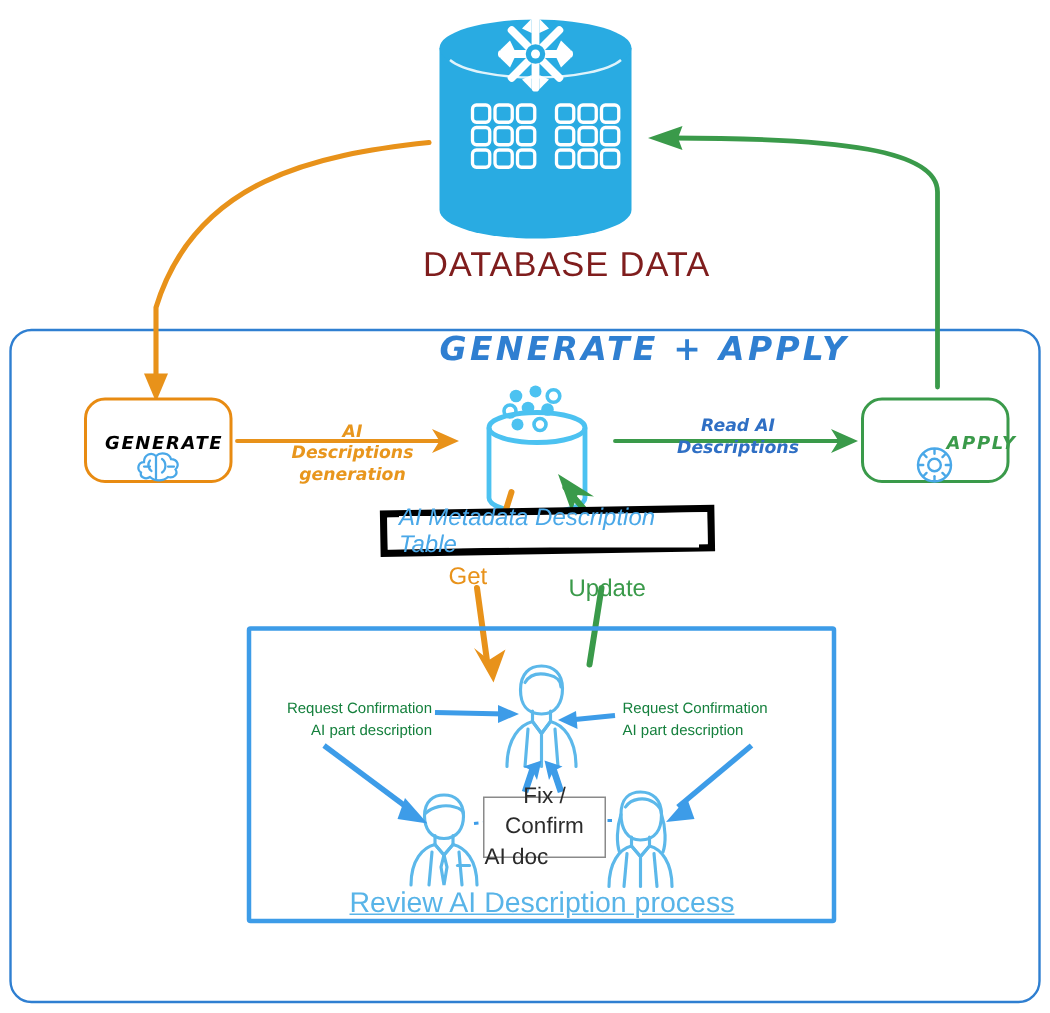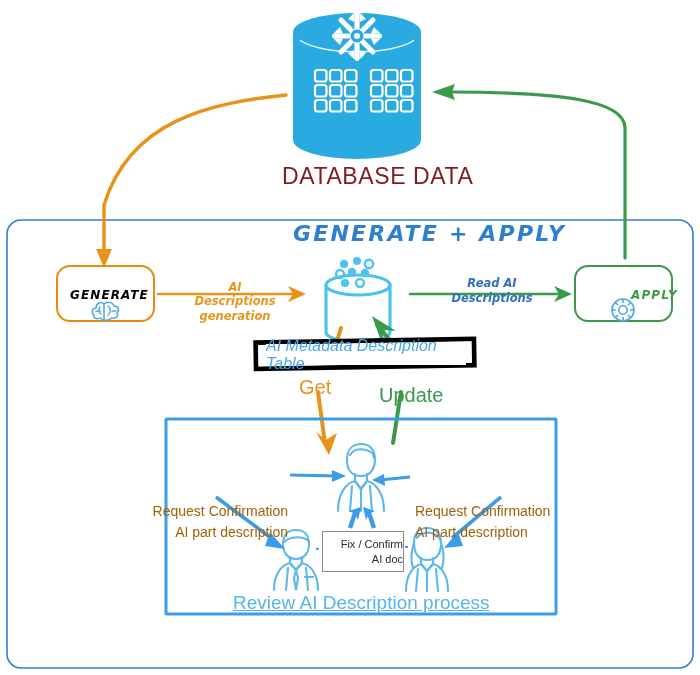--- a/index.html
+++ b/index.html
@@ -75,52 +75,51 @@
     text-align: center;
     line-height: 1.3;
   }
   .table-label {
     font-family: "Liberation Sans", sans-serif;
     font-size: 16px;
     color: #4aa8e8;
   }
   .flow-word {
     font-family: "Liberation Sans", sans-serif;
-    font-size: 20px;
+    font-size: 16px;
   }
   .flow-word.orange { color: #e8921a; }
   .flow-word.green  { color: #3a9a4a; }
 
   .req-text {
     font-family: "Liberation Sans", sans-serif;
-    font-size: 14px;
-    color: #a16207;
+    font-size: 10px;
+    color: #15803d;
     line-height: 1.5;
-    margin-top: 36px;
   }
   .req-text.left  { text-align: right; }
   .req-text.right { text-align: left; }
 
   .review-title {
     font-family: "Liberation Sans", sans-serif;
     font-size: 19px;
     color: #58b4e8;
   }
   .fix-box {
     position: absolute;
     background: #ffffff;
     border: 1.4px solid #8a8a8a;
     font-family: "Liberation Sans", sans-serif;
-    font-size: 11px;
+    font-size: 15px;
     color: #2b2b2b;
     text-align: center;
     line-height: 1.35;
     display: flex;
     flex-direction: column;
-    align-items: flex-end;
+    align-items: flex-start;
     justify-content: center;
   }
 
   
   .table-box {
     position: absolute;
     background: #ffffff;
     display: flex;
     align-items: center;
     justify-content: center;

